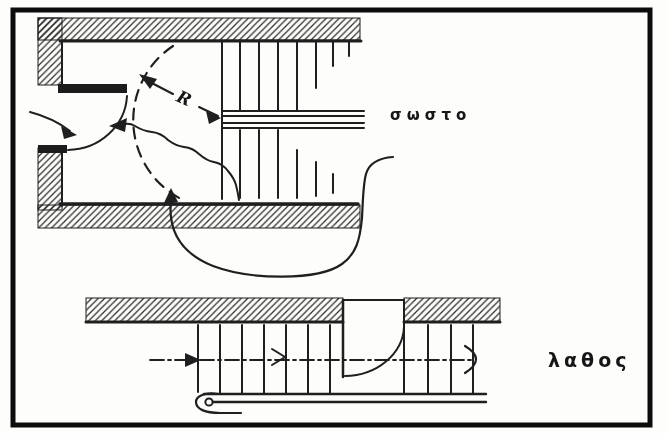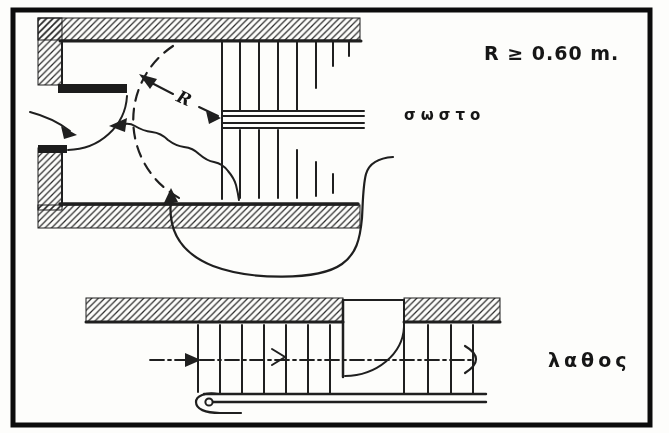--- a/index.html
+++ b/index.html
@@ -16,21 +16,21 @@
     color:#161616;
     white-space:nowrap;
     font-family:"DejaVu Sans",sans-serif;
     line-height:1;
   }
   .lbl-radius-note{
     left:484px;top:44px;
     font-size:19px;font-weight:700;letter-spacing:1px;
   }
   .lbl-correct{
-    left:404px;top:108px;
+    left:390px;top:108px;
     font-size:15px;font-weight:700;letter-spacing:5px;
   }
   .lbl-wrong{
     left:548px;top:351px;
     font-size:19px;font-weight:700;letter-spacing:4px;
   }
   .lbl-r-glyph{
     left:177px;top:90px;
     font-family:"DejaVu Serif",serif;
     font-style:italic;font-weight:700;font-size:17px;
@@ -132,17 +132,16 @@
 
       <g>
         <line x1="150" y1="360" x2="474" y2="360" stroke-width="1.8" stroke-dasharray="14 4 3 4"></line>
         <polygon points="201,360 185,353 185,367" fill="#1f1f1f" stroke="none"></polygon>
         <path d="M272,349 L285,357 L272,365"></path>
         <path d="M465,346 Q487,359 465,373" stroke-width="2.2"></path>
       </g>
     </g>
   </svg>
 
-  <span class="lbl lbl-radius-note">R ≥ 0.60 m.</span>
   <span class="lbl lbl-r-glyph">R</span>
   <span class="lbl lbl-correct">σωστο</span>
   <span class="lbl lbl-wrong">λαθος</span>
 </div>
 
 </body></html>

